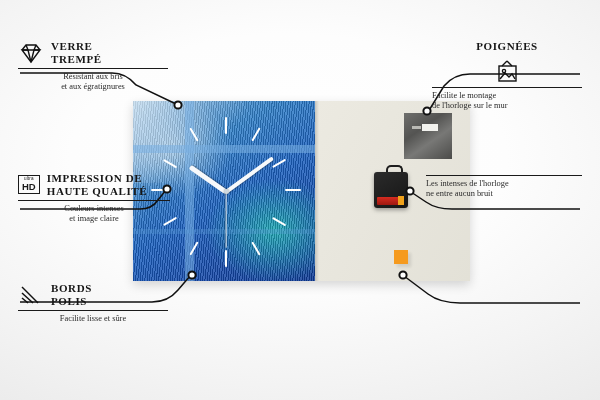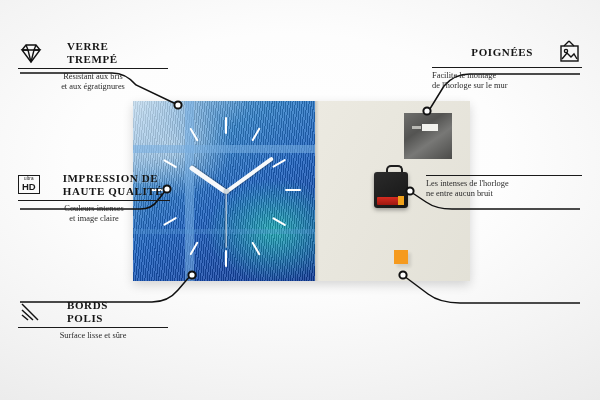--- a/index.html
+++ b/index.html
@@ -66,31 +66,31 @@
     position:absolute;left:377px;top:197px;width:27px;height:8px;
     background:linear-gradient(180deg,#d62b20,#9d1710);border-radius:1px;
   }
   .bat-plus{position:absolute;left:398px;top:196px;width:6px;height:9px;background:#f0a21c;}
   .foam{
     position:absolute;left:394px;top:250px;width:14px;height:14px;
     background:#f59a1e;box-shadow:3px 3px 3px rgba(0,0,0,.10);
   }
   
   .callout{position:absolute;}
-  .c-head{display:flex;align-items:center;gap:23px;}
+  .c-head{display:flex;align-items:center;gap:7px;}
   .c-title{
     font-weight:bold;letter-spacing:.6px;color:#161616;
     font-size:11px;line-height:12.5px;text-transform:uppercase;
   }
   .rule{height:1.4px;background:#1a1a1a;margin:3px 0 3px 0;}
   .c-sub{font-size:8.4px;line-height:10px;color:#2a2a2a;}
   .left .c-head{justify-content:flex-start;}
   .left .c-title{text-align:left;}
   .left .c-sub{text-align:center;}
-  .right .c-head{justify-content:flex-end;}
+  .right .c-head{justify-content:flex-end;flex-direction:column;}
   .right .c-title{text-align:right;}
   .right .c-sub{text-align:left;}
   .ico{flex:0 0 auto;display:block;}
   .hd-box{
     border:1.6px solid #1a1a1a;padding:1px 3px 1px 3px;text-align:center;line-height:1;
     font-family:"Liberation Sans", sans-serif;
   }
   .hd-top{font-size:4.6px;letter-spacing:.2px;display:block;color:#1a1a1a;}
   .hd-bot{font-size:9.5px;font-weight:bold;display:block;color:#1a1a1a;}
   svg.lines{position:absolute;left:0;top:0;width:600px;height:400px;pointer-events:none;}
@@ -189,36 +189,36 @@
       <div>
         <div class="c-title">IMPRESSION DE</div>
         <div class="c-title">HAUTE QUALITÉ</div>
       </div>
     </div>
     <div class="rule"></div>
     <div class="c-sub">Couleurs intenses</div>
     <div class="c-sub">et image claire</div>
   </div>
 
-  <div class="callout left" style="left:18px;top:299px;width:150px;">
+  <div class="callout left" style="left:18px;top:282px;width:150px;">
     <div class="c-head">
       <svg class="ico" width="26" height="22" viewBox="0 0 26 22">
         <g fill="none" stroke="#111" stroke-width="1.5">
           <path d="M4,3 L20,19"></path>
           <path d="M4,9 L15,19"></path>
           <path d="M4,14 L10,19"></path>
         </g>
       </svg>
       <div>
         <div class="c-title">BORDS</div>
         <div class="c-title">POLIS</div>
       </div>
     </div>
     <div class="rule"></div>
-    <div class="c-sub">Surface lisse et sûre</div>
+    <div class="c-sub">Facilite lisse et sûre</div>
   </div>
 
   <div class="callout right" style="left:432px;top:40px;width:150px;">
     <div class="c-head">
       <div>
         <div class="c-title">POIGNÉES</div>
       </div>
       <svg class="ico" width="26" height="24" viewBox="0 0 26 24">
         <g fill="none" stroke="#111" stroke-width="1.4">
           <path d="M13,1 L8,6 M13,1 L18,6"></path>

